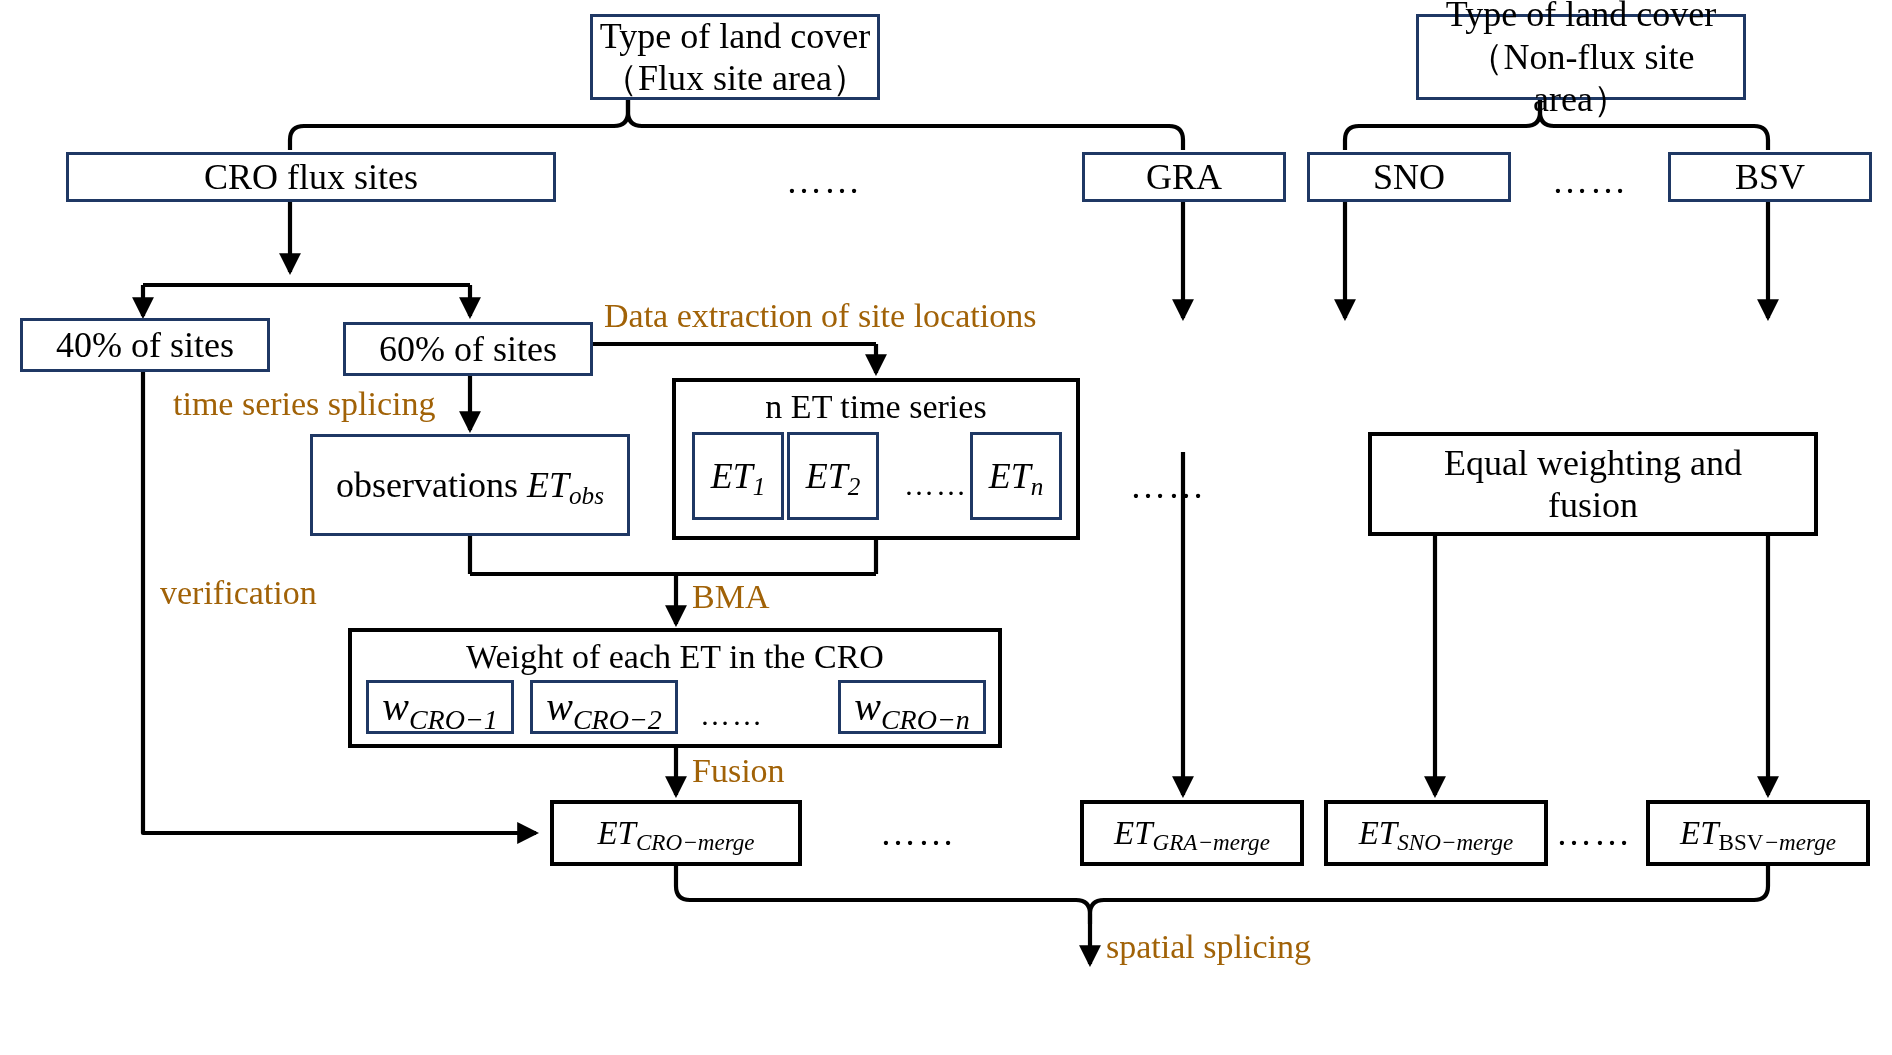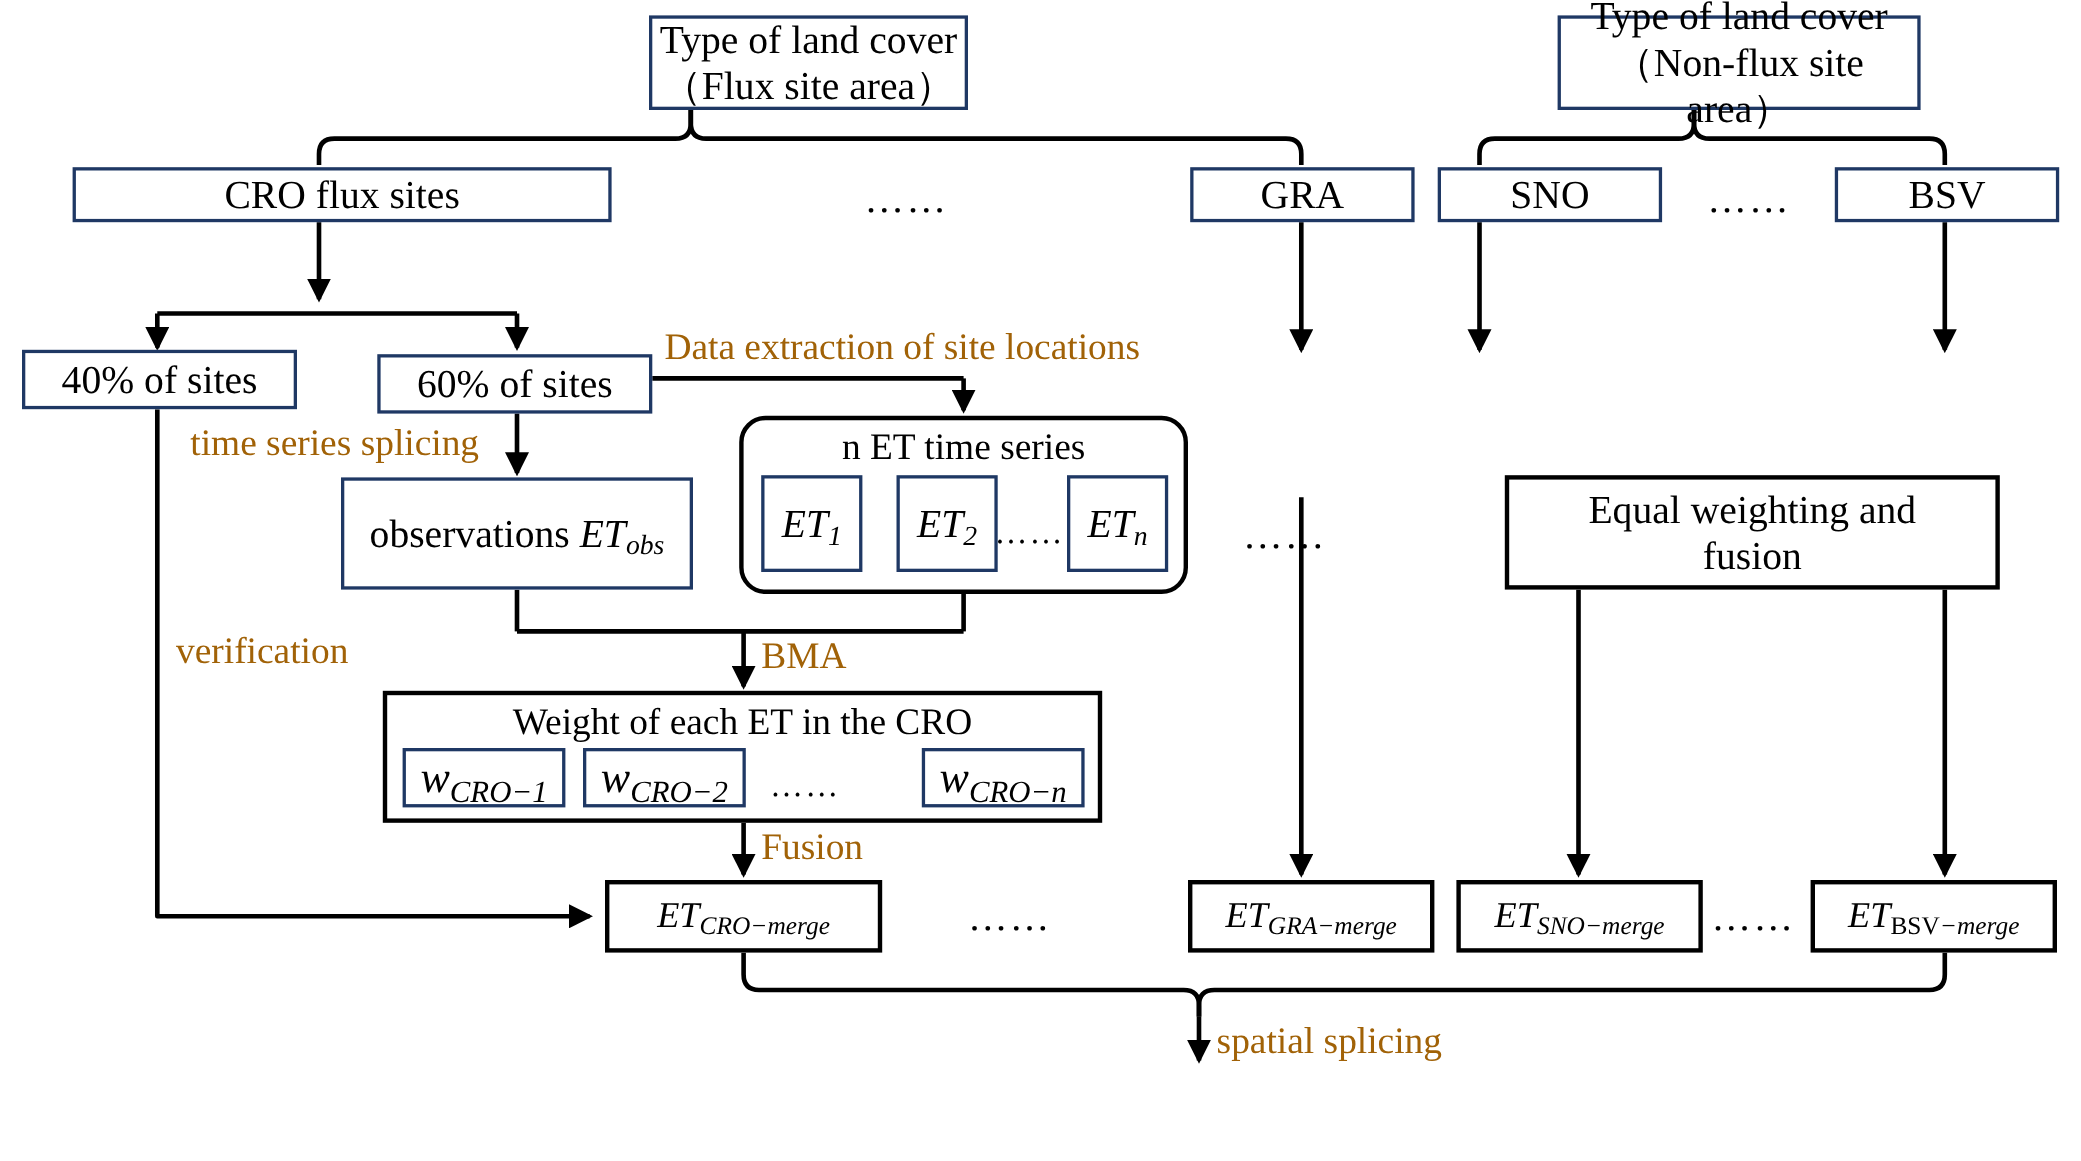--- a/index.html
+++ b/index.html
@@ -141,30 +141,30 @@
   <div class="node navy f36" style="left:332px;top:322px;width:250px;height:54px;margin-left:11px;">
     <span>60% of sites</span>
   </div>
 
   <div class="lbl f34" style="left:604px;top:297px;">Data extraction of site locations</div>
 
   <div class="lbl f34" style="left:173px;top:385px;">time series splicing</div>
 
   <div class="lbl f34" style="left:160px;top:574px;">verification</div>
 
-  <div class="grp" style="left:672px;top:378px;width:408px;height:162px;border-radius:24px;">
+  <div class="grp" style="left:672px;top:378px;width:408px;height:162px;">
     <div class="grp-title f34">n ET time series</div>
 
     <div class="node navy f36 it" style="left:16px;top:50px;width:92px;height:88px;">
       <span>
         <span>ET</span><span class="sub">1</span>
       </span>
     </div>
 
-    <div class="node navy f36 it" style="left:139px;top:50px;width:92px;height:88px;">
+    <div class="node navy f36 it" style="left:111px;top:50px;width:92px;height:88px;">
       <span>
         <span>ET</span><span class="sub">2</span>
       </span>
     </div>
 
     <div class="dots f30" style="left:228px;top:86px;">……</div>
 
     <div class="node navy f36 it" style="left:294px;top:50px;width:92px;height:88px;">
       <span>
         <span>ET</span><span class="sub">n</span>

